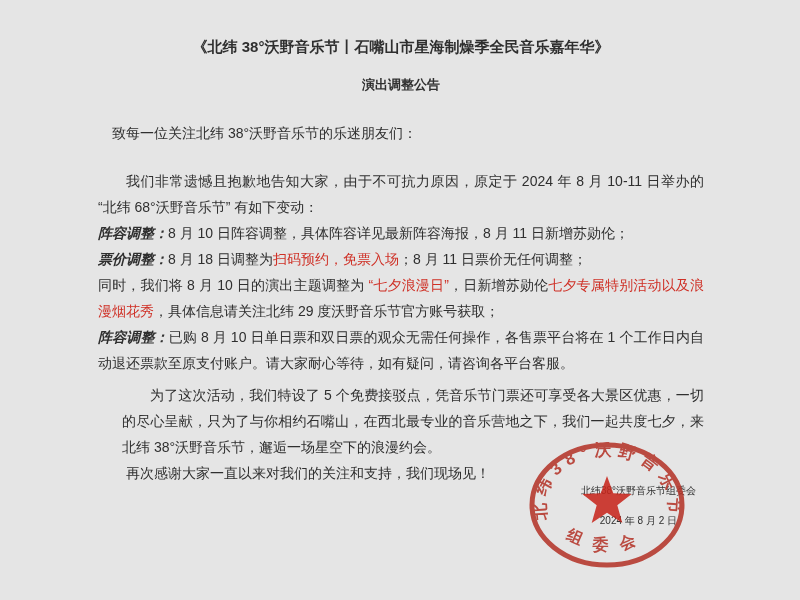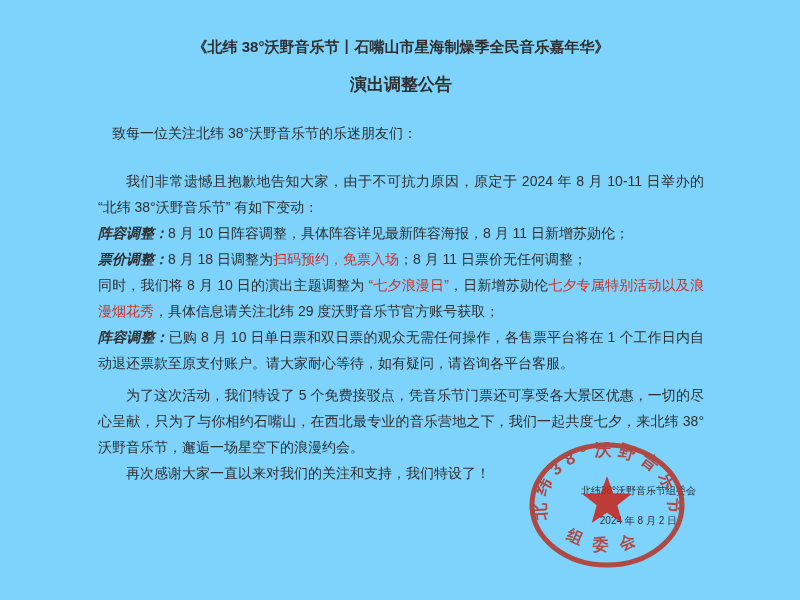--- a/index.html
+++ b/index.html
@@ -6,21 +6,21 @@
     --text: #2f2f2f;
     --red-hl: #cf3026;
     --stamp-red: #b5362b;
     --star-red: #c8281e;
   }
   html, body { margin: 0; padding: 0; background: #ffffff; }
   .page {
     position: relative;
     width: 800px;
     height: 600px;
-    background: #7dd3fc;
+    background: #e5e5e5;
     overflow: hidden;
     font-family: "Liberation Sans", sans-serif;
     color: var(--text);
   }
   .content {
     position: absolute;
     left: 98px;
     top: 36px;
     width: 606px;
     font-size: 14px;
@@ -30,27 +30,27 @@
   .title {
     text-align: center;
     font-weight: bold;
     font-size: 15px;
     line-height: 22px;
     margin: 0;
   }
   .subtitle {
     text-align: center;
     font-weight: bold;
-    font-size: 17px;
+    font-size: 13px;
     margin: 14px 0 0 0;
   }
   .salutation { margin: 22px 0 14px 0; text-indent: 1em; }
   .para { margin: 0; }
   .para.gap-top { margin-top: 22px; }
-  .para.gap-top-sm { margin-top: 6px; }
+  .para.gap-top-sm { margin-top: 6px; margin-left: 24px; }
   .indent2 { text-indent: 2em; }
   .label { font-weight: bold; font-style: italic; }
   .red { color: var(--red-hl); font-weight: normal; }
   .signature {
     position: absolute;
     right: 104px;
     top: 476px;
     text-align: center;
     font-size: 10px;
     line-height: 30px;
@@ -85,33 +85,33 @@
 <body>
 
 <div class="page">
   <div class="content">
 
     <p class="title">《北纬 38°沃野音乐节丨石嘴山市星海制燥季全民音乐嘉年华》</p>
     <p class="subtitle">演出调整公告</p>
 
     <p class="salutation">致每一位关注北纬 38°沃野音乐节的乐迷朋友们：</p>
 
-    <p class="para gap-top indent2">我们非常遗憾且抱歉地告知大家，由于不可抗力原因，原定于 2024 年 8 月 10-11 日举办的 “北纬 38°沃野音乐节” 有如下变动：</p>
+    <p class="para gap-top indent2">我们非常遗憾且抱歉地告知大家，由于不可抗力原因，原定于 2024 年 8 月 10-11 日举办的 “北纬 68°沃野音乐节” 有如下变动：</p>
 
     <p class="para"><span class="label">阵容调整：</span><span>8 月 10 日阵容调整，具体阵容详见最新阵容海报，8 月 11 日新增苏勋伦；</span></p>
 
     <p class="para"><span class="label">票价调整：</span><span>8 月 18 日调整为</span><span class="red">扫码预约，免票入场</span><span>；8 月 11 日票价无任何调整；</span></p>
 
     <p class="para"><span>同时，我们将 8 月 10 日的演出主题调整为 </span><span class="red">“七夕浪漫日”</span><span>，日新增苏勋伦</span><span class="red">七夕专属特别活动以及浪漫烟花秀</span><span>，具体信息请关注北纬 29 度沃野音乐节官方账号获取；</span></p>
 
     <p class="para"><span class="label">阵容调整：</span><span>已购 8 月 10 日单日票和双日票的观众无需任何操作，各售票平台将在 1 个工作日内自动退还票款至原支付账户。请大家耐心等待，如有疑问，请咨询各平台客服。</span></p>
 
     <p class="para gap-top-sm indent2">为了这次活动，我们特设了 5 个免费接驳点，凭音乐节门票还可享受各大景区优惠，一切的尽心呈献，只为了与你相约石嘴山，在西北最专业的音乐营地之下，我们一起共度七夕，来北纬 38°沃野音乐节，邂逅一场星空下的浪漫约会。</p>
 
-    <p class="para indent2">再次感谢大家一直以来对我们的关注和支持，我们特设了！</p>
+    <p class="para indent2">再次感谢大家一直以来对我们的关注和支持，我们现场见！</p>
 
   </div>
 
   <div class="signature">
     <div class="sig-line">北纬38°沃野音乐节组委会</div>
     <div class="sig-line">2024 年 8 月 2 日</div>
   </div>
 
   <div class="stamp">
     <svg viewBox="0 0 160 130" xmlns="http://www.w3.org/2000/svg">

